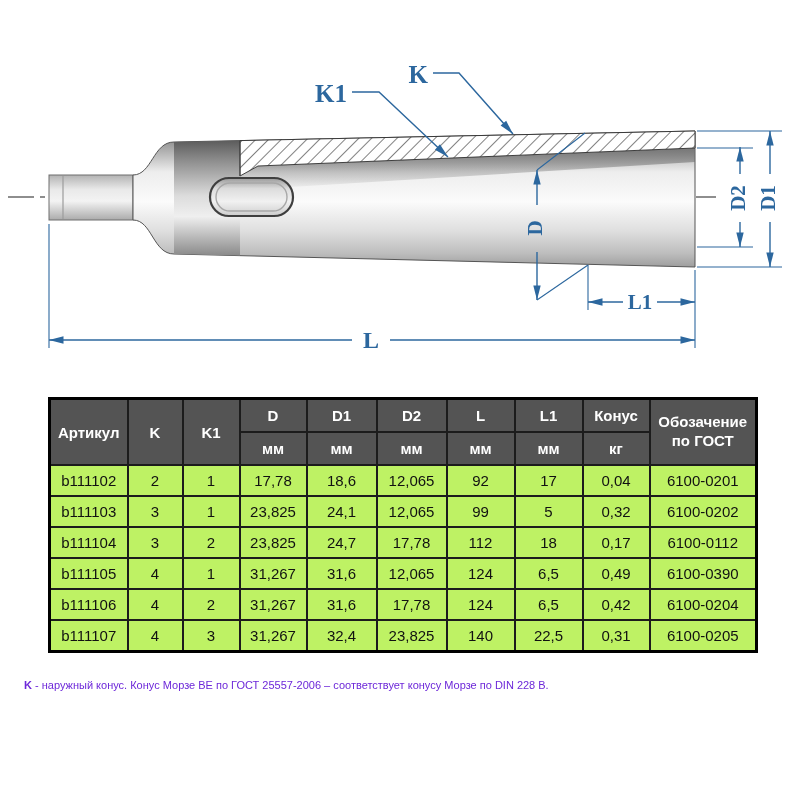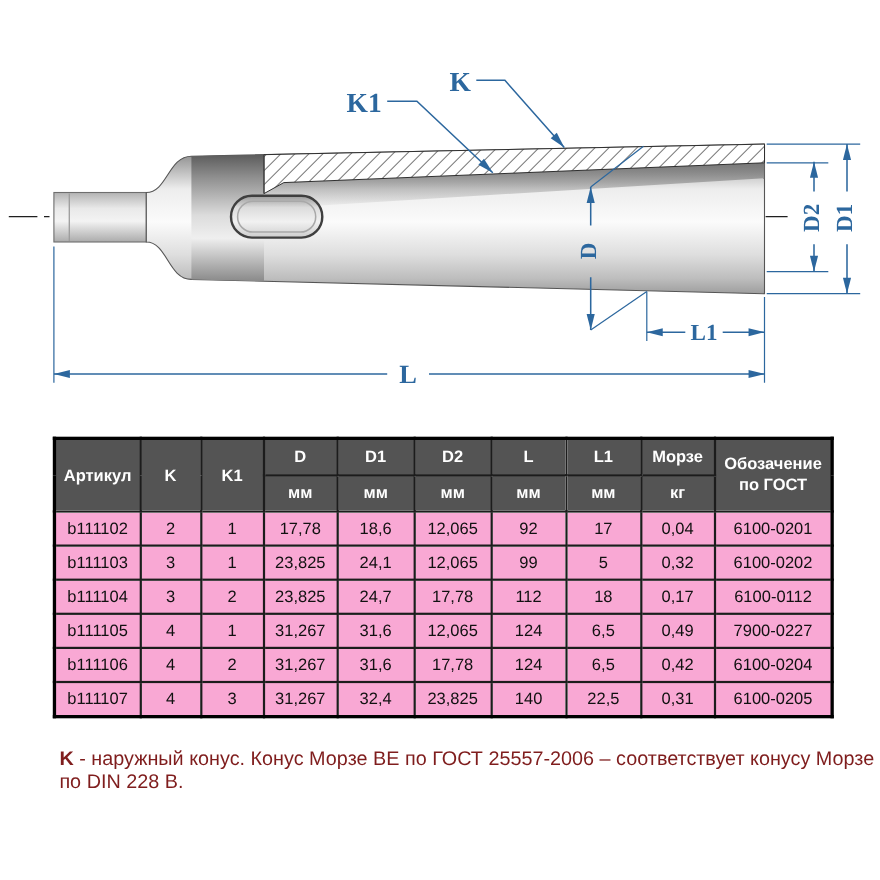--- a/index.html
+++ b/index.html
@@ -13,24 +13,24 @@
   .dim-text { font-family:"Liberation Serif", serif; font-weight:bold; fill:#2c679e; }
 
   
   .table-wrap { margin:12px 0 0 48px; }
   table.spec { border-collapse:collapse; table-layout:fixed; width:707px;
                border:3px solid #000; font-size:15px; }
   table.spec th, table.spec td { border:2px solid #1c1c1c; text-align:center;
                vertical-align:middle; padding:0 2px; overflow:hidden; }
   table.spec thead th { background:#545454; color:#fff; font-weight:bold; height:31px; }
   table.spec thead th.gost { line-height:1.25; }
-  table.spec tbody td { background:#f9a8d4; color:#111; height:29px; font-weight:normal; }
+  table.spec tbody td { background:#bef264; color:#111; height:29px; font-weight:normal; }
 
   
-  .notes { margin:26px 0 0 54px; font-size:18px; color:#7f1d1d; }
+  .notes { margin:26px 0 0 24px; font-size:11px; color:#6d28d9; }
   .note-line { margin-bottom:11px; }
   .note-term { font-weight:bold; }
 </style>
 </head>
 <body>
 
 <div class="page">
 
   <svg class="drawing" viewBox="0 0 800 385" width="800" height="385">
     <defs>
@@ -162,21 +162,21 @@
       <thead>
         <tr>
           <th rowspan="2">Артикул</th>
           <th rowspan="2">K</th>
           <th rowspan="2">K1</th>
           <th>D</th>
           <th>D1</th>
           <th>D2</th>
           <th>L</th>
           <th>L1</th>
-          <th>Морзе</th>
+          <th>Конус</th>
           <th rowspan="2" class="gost"><span>Обозачение</span><br><span>по ГОСТ</span></th>
         </tr>
         <tr>
           <th>мм</th>
           <th>мм</th>
           <th>мм</th>
           <th>мм</th>
           <th>мм</th>
           <th>кг</th>
         </tr>
@@ -221,21 +221,21 @@
           <tr>
             <td>b111105</td>
             <td>4</td>
             <td>1</td>
             <td>31,267</td>
             <td>31,6</td>
             <td>12,065</td>
             <td>124</td>
             <td>6,5</td>
             <td>0,49</td>
-            <td>7900-0227</td>
+            <td>6100-0390</td>
           </tr>
           <tr>
             <td>b111106</td>
             <td>4</td>
             <td>2</td>
             <td>31,267</td>
             <td>31,6</td>
             <td>17,78</td>
             <td>124</td>
             <td>6,5</td>

